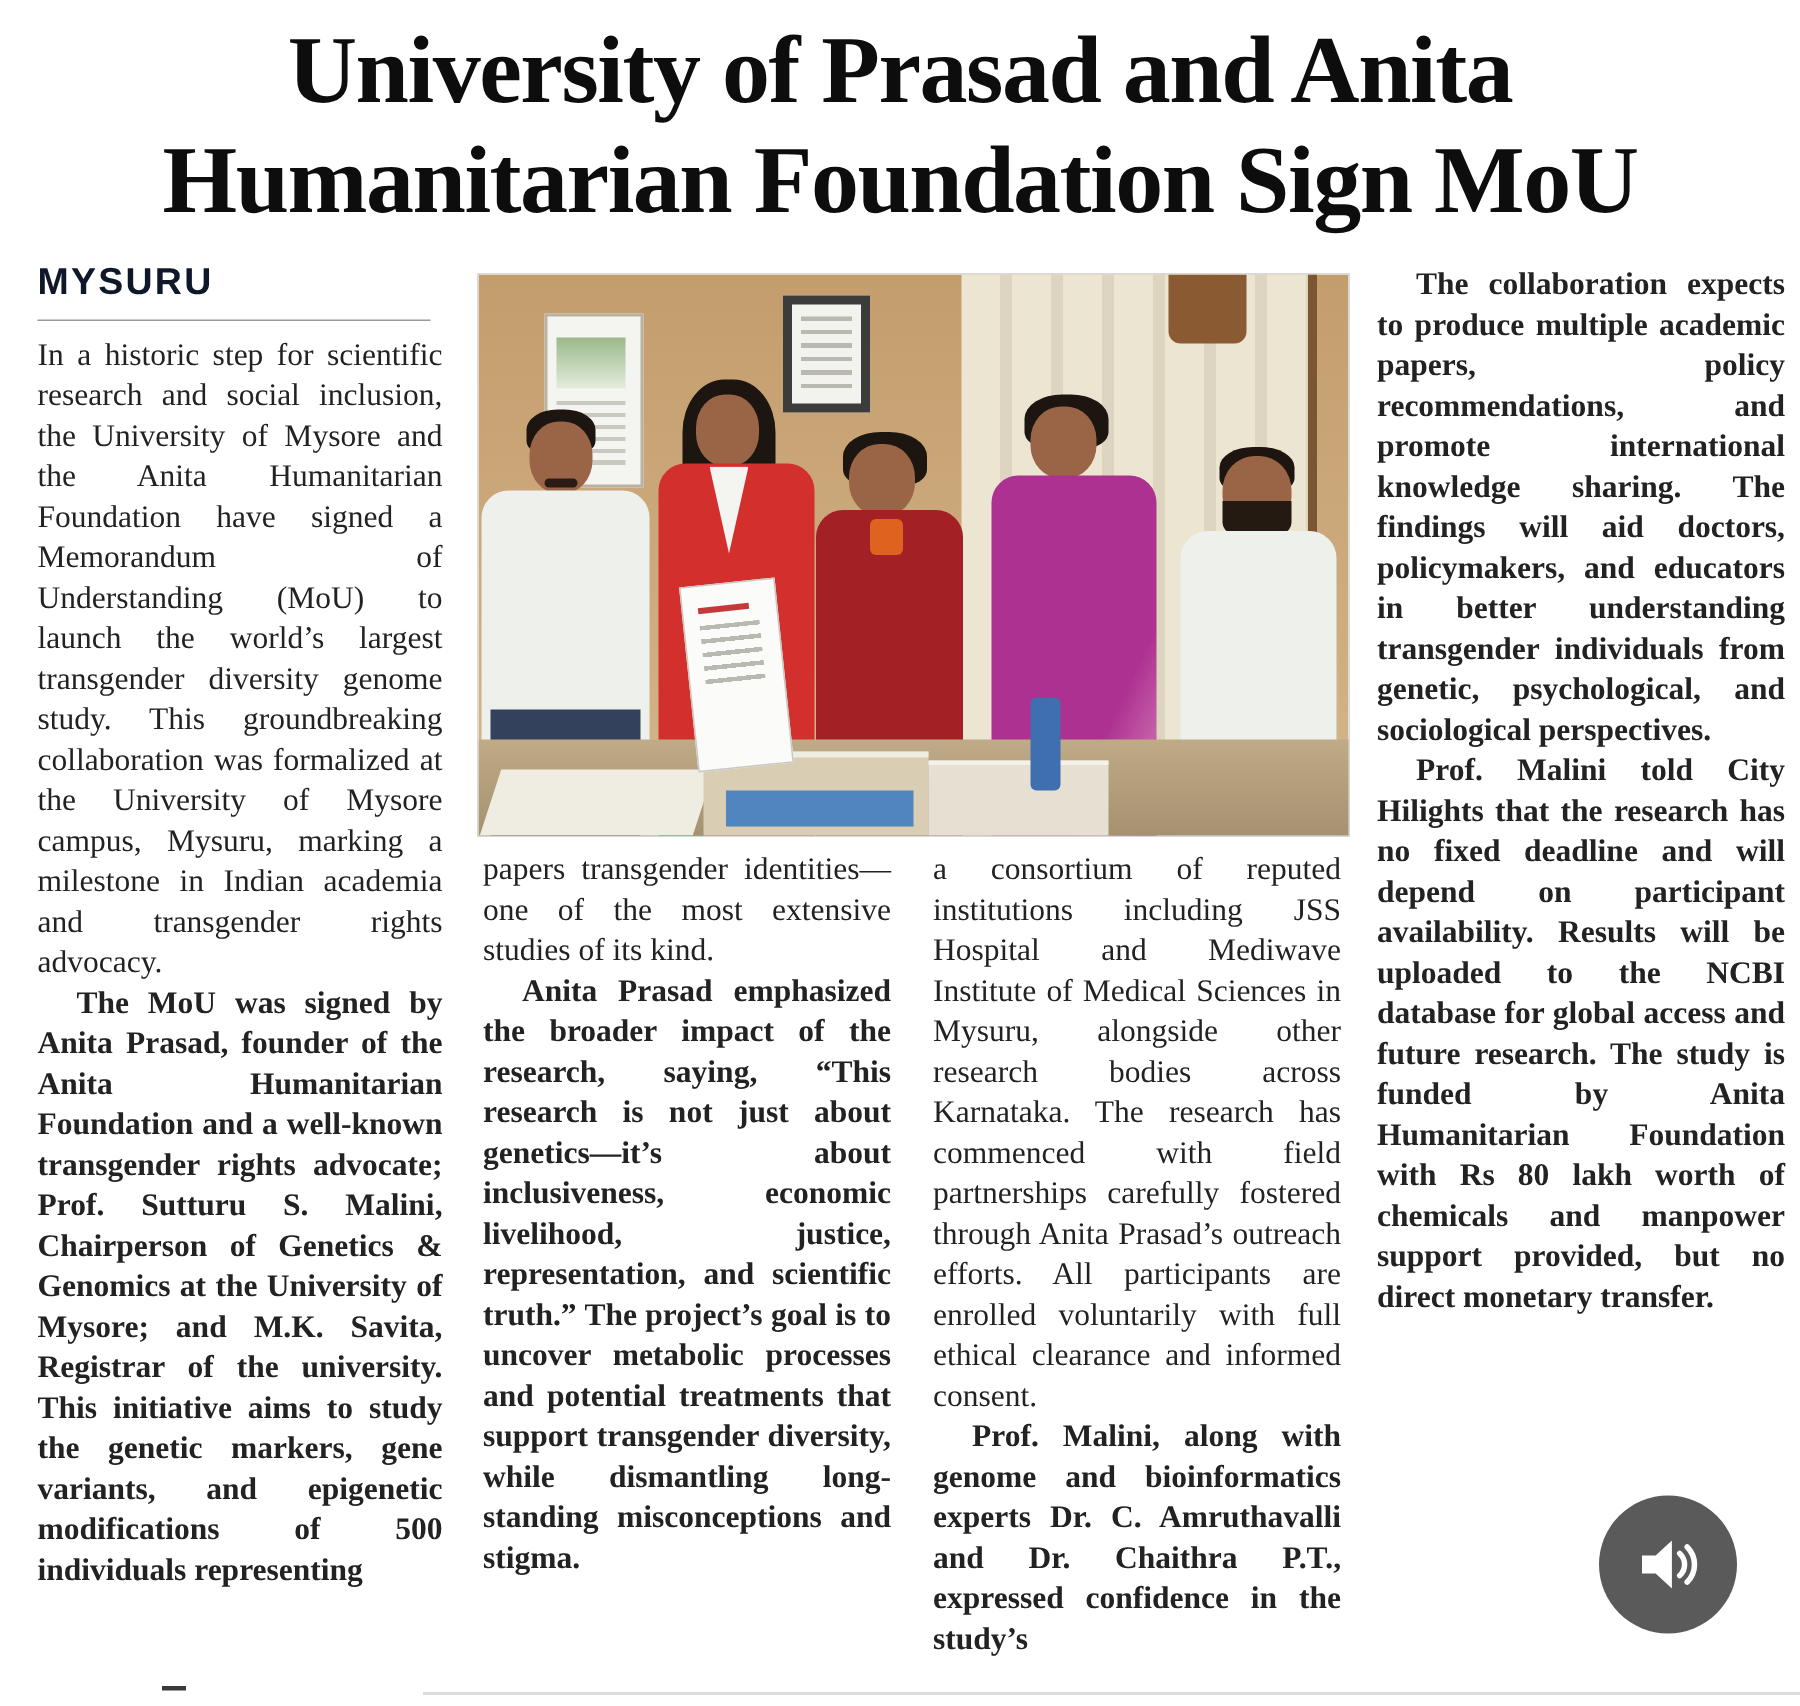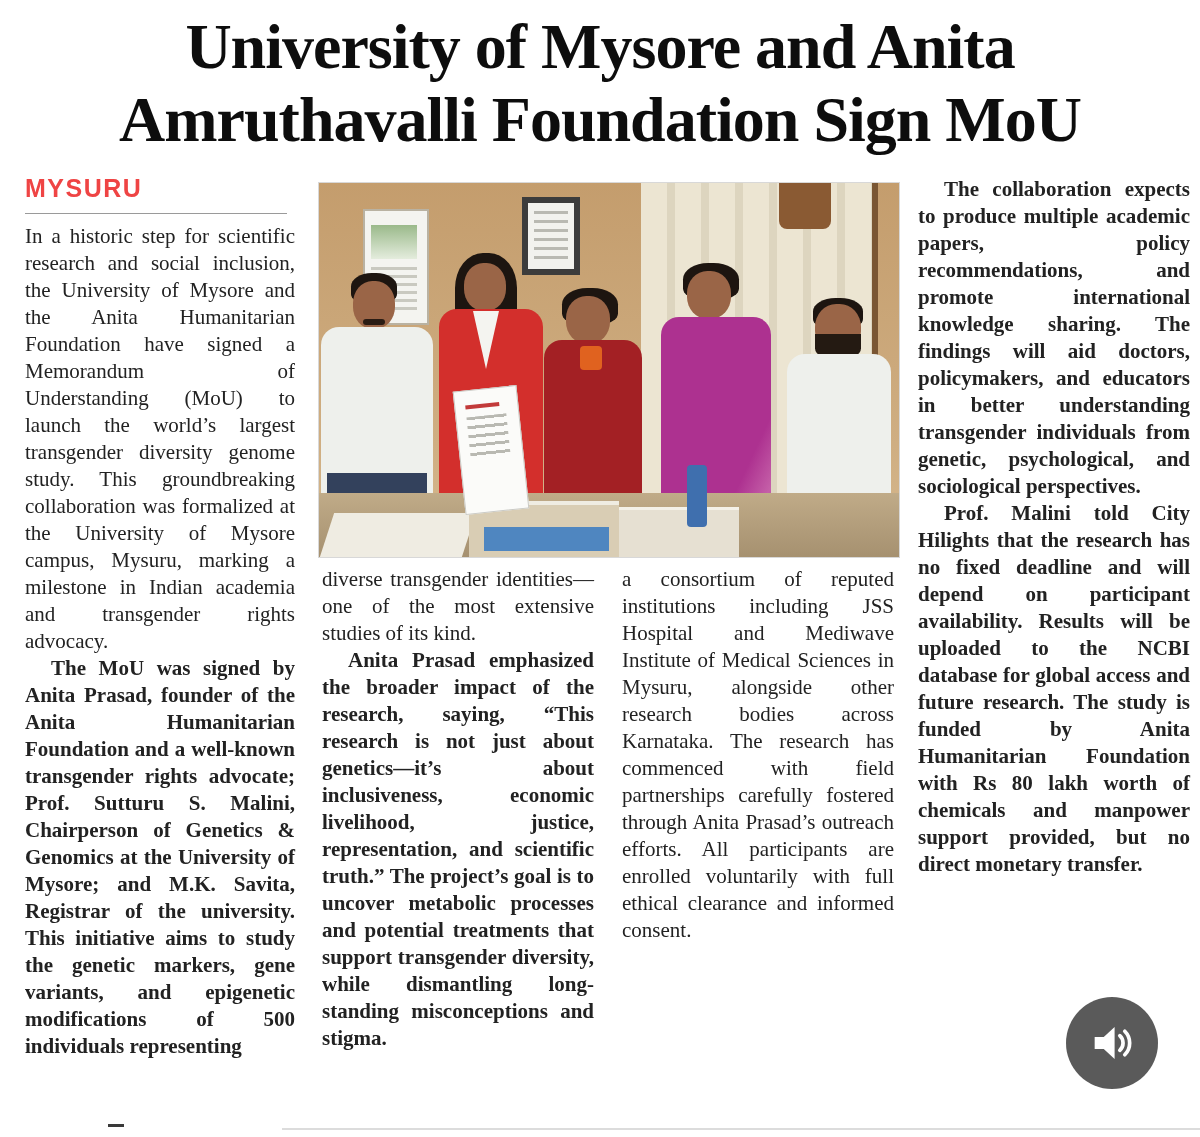--- a/index.html
+++ b/index.html
@@ -15,21 +15,21 @@
   
   .col{position:absolute;text-align:justify;font-size:21px;line-height:27px;color:#222;}
   .col p{margin:0;}
   .col p.ind{text-indent:26px;font-weight:bold;}
   .col1{left:25px;top:175px;width:270px;}
   .col2{left:322px;top:566px;width:272px;}
   .col3{left:622px;top:566px;width:272px;}
   .col4{left:918px;top:176px;width:272px;}
 
   .kicker{font-family:"Liberation Sans","DejaVu Sans",sans-serif;font-weight:bold;
-          font-size:25px;letter-spacing:1.5px;color:#ef4444;text-align:left;}
+          font-size:25px;letter-spacing:1.5px;color:#0f172a;text-align:left;}
   .kicker-rule{height:1px;background:#9a9a9a;margin:11px 0 9px 0;width:262px;}
 
   
   .photo{position:absolute;left:318px;top:182px;width:582px;height:376px;margin:0;
          overflow:hidden;border:1px solid #d8d8d8;box-sizing:border-box;}
   .ph-wall{position:absolute;inset:0;background:linear-gradient(180deg,var(--wall) 0%,#cfae82 70%,#d6b98f 100%);z-index:1;}
   .ph-curtain{position:absolute;left:322px;top:0;width:233px;height:340px;z-index:1;
               background:repeating-linear-gradient(90deg,var(--curtain) 0 26px,#ddd5bf 26px 34px);}
   .ph-rod{position:absolute;left:460px;top:0;width:52px;height:46px;background:#8a5a33;z-index:2;border-radius:0 0 8px 8px;}
   .ph-edge{position:absolute;left:553px;top:0;width:6px;height:340px;background:#7a5633;z-index:2;}
@@ -102,22 +102,22 @@
              background:var(--audio-bg);border:none;cursor:pointer;z-index:20;
              display:flex;align-items:center;justify-content:center;padding:0;}
   .audio-btn svg{width:52px;height:52px;display:block;}
 </style>
 </head>
 <body>
 
 <div class="page">
 
   <h1 class="headline">
-    <span>University of Mysore and Anita</span>
-    <span>Amruthavalli Foundation Sign MoU</span>
+    <span>University of Prasad and Anita</span>
+    <span>Humanitarian Foundation Sign MoU</span>
   </h1>
 
   <div class="col col1">
     <div class="kicker">MYSURU</div>
     <div class="kicker-rule"></div>
     <p>In a historic step for scientific research and social inclusion, the University of Mysore and the Anita Humanitarian Foundation have signed a Memorandum of Understanding (MoU) to launch the world’s largest transgender diversity genome study. This groundbreaking collaboration was formalized at the University of Mysore campus, Mysuru, marking a milestone in Indian academia and transgender rights advocacy.</p>
     <p class="ind">The MoU was signed by Anita Prasad, founder of the Anita Humanitarian Foundation and a well-known transgender rights advocate; Prof. Sutturu S. Malini, Chairperson of Genetics &amp; Genomics at the University of Mysore; and M.K. Savita, Registrar of the university. This initiative aims to study the genetic markers, gene variants, and epigenetic modifications of 500 individuals representing</p>
   </div>
 
   <figure class="photo">
@@ -176,26 +176,27 @@
     <div class="ph-desk">
       <div class="ph-paper pa"></div>
       <div class="ph-paper pb"></div>
       <div class="ph-paper pblue"></div>
       <div class="ph-paper pc"></div>
       <div class="ph-paper bottle"></div>
     </div>
   </figure>
 
   <div class="col col2">
-    <p>diverse transgender identities—one of the most extensive studies of its kind.</p>
+    <p>papers transgender identities—one of the most extensive studies of its kind.</p>
     <p class="ind">Anita Prasad emphasized the broader impact of the research, saying, “This research is not just about genetics—it’s about inclusiveness, economic livelihood, justice, representation, and scientific truth.” The project’s goal is to uncover metabolic processes and potential treatments that support transgender diversity, while dismantling long-standing misconceptions and stigma.</p>
   </div>
 
   <div class="col col3">
     <p>a consortium of reputed institutions including JSS Hospital and Mediwave Institute of Medical Sciences in Mysuru, alongside other research bodies across Karnataka. The research has commenced with field partnerships carefully fostered through Anita Prasad’s outreach efforts. All participants are enrolled voluntarily with full ethical clearance and informed consent.</p>
+    <p class="ind">Prof. Malini, along with genome and bioinformatics experts Dr. C. Amruthavalli and Dr. Chaithra P.T., expressed confidence in the study’s</p>
   </div>
 
   <div class="col col4">
     <p class="ind">The collaboration expects to produce multiple academic papers, policy recommendations, and promote international knowledge sharing. The findings will aid doctors, policymakers, and educators in better understanding transgender individuals from genetic, psychological, and sociological perspectives.</p>
     <p class="ind">Prof. Malini told City Hilights that the research has no fixed deadline and will depend on participant availability. Results will be uploaded to the NCBI database for global access and future research. The study is funded by Anita Humanitarian Foundation with Rs 80 lakh worth of chemicals and manpower support provided, but no direct monetary transfer.</p>
   </div>
 
   <div class="cont-dash"></div>
   <div class="bottom-rule"></div>
 

